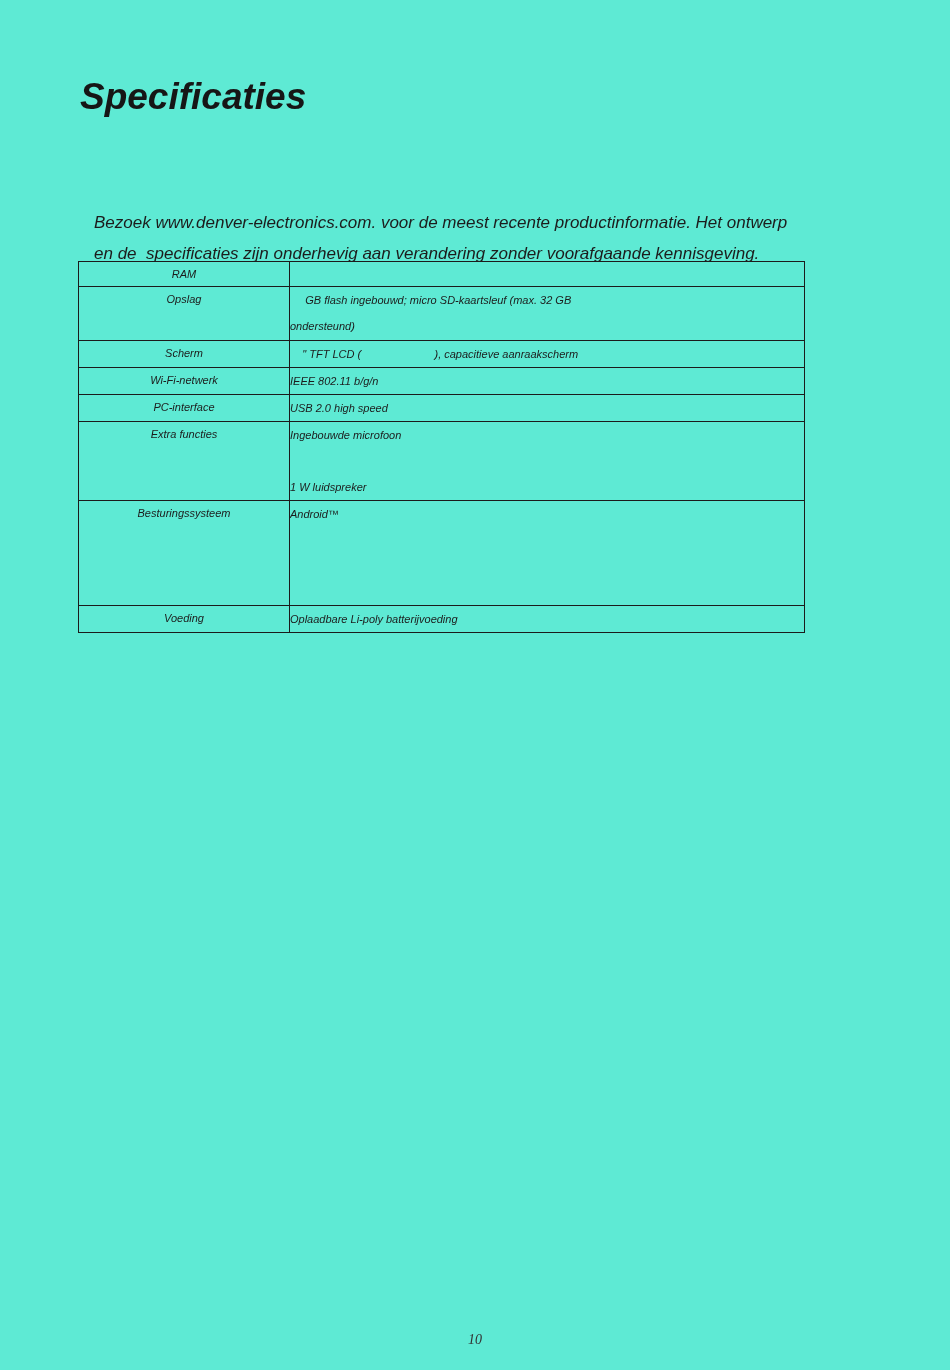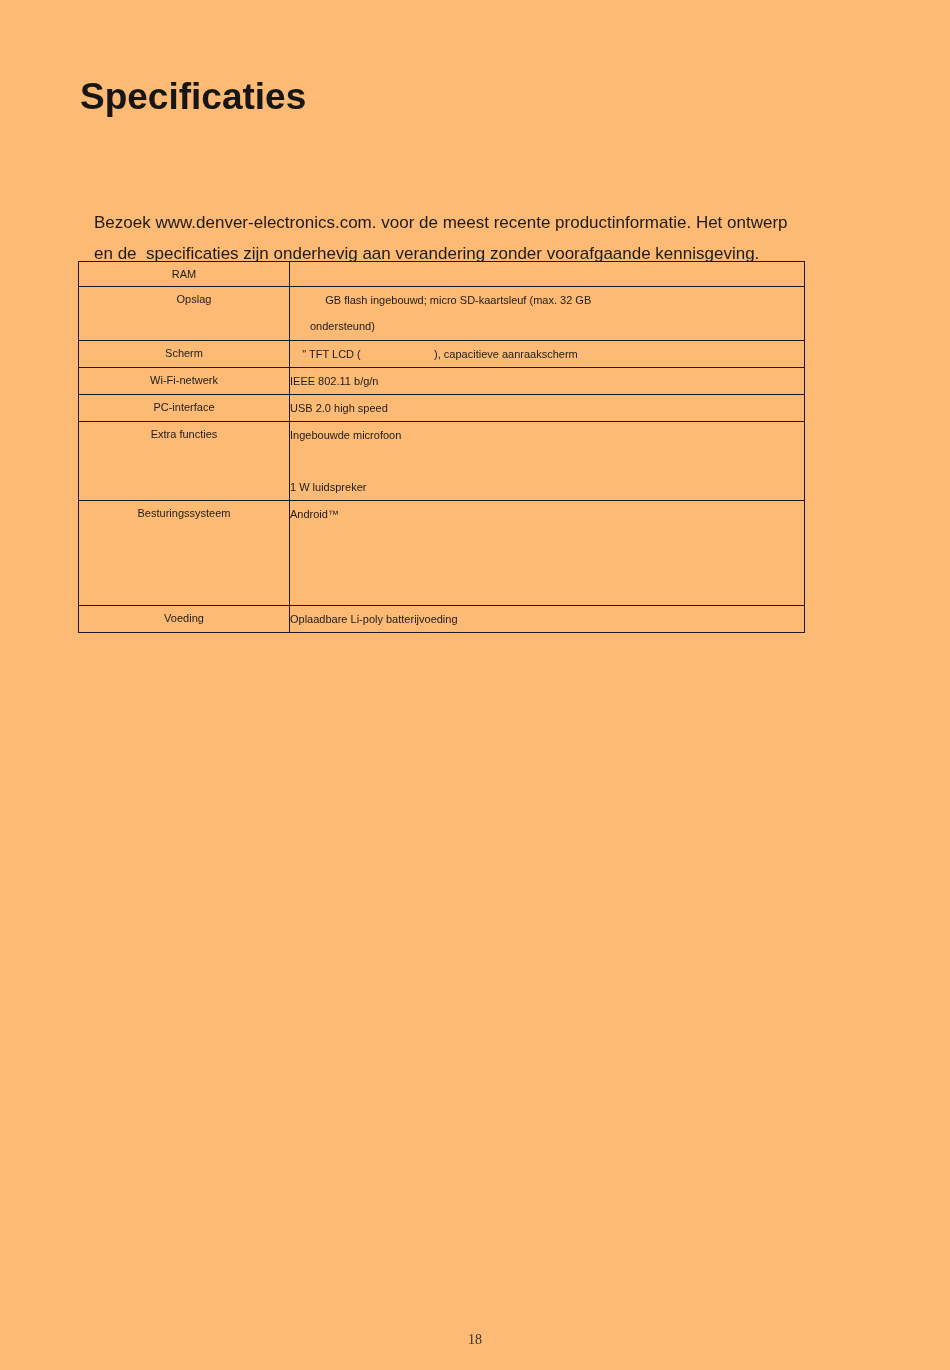--- a/index.html
+++ b/index.html
@@ -11,21 +11,22 @@
     width: 950px;
     height: 1370px;
     position: relative;
     overflow: hidden;
     font-family: "Liberation Sans", "DejaVu Sans", sans-serif;
     color: #1a1a1a;
   }
   .page {
     position: absolute;
     inset: 0;
-    background: #fdba74;
+    background: #5eead4;
+    font-style: italic;
   }
   .doc-title {
     position: absolute;
     left: 80px;
     top: 76px;
     margin: 0;
     font-size: 37px;
     font-weight: bold;
     color: #161616;
     letter-spacing: 0px;
@@ -67,21 +68,21 @@
     padding-top: 2px;
     line-height: 24px;
   }
   td.value-cell {
     padding: 1px 6px 0 8px;
     line-height: 26px;
     white-space: pre-wrap;
   }
   
   table.spec-table tr:nth-child(1) td { height: 24px; }
-  table.spec-table tr:nth-child(2) td { height: 53px; padding-left: 20px; }
+  table.spec-table tr:nth-child(2) td { height: 53px; }
   table.spec-table tr:nth-child(3) td { height: 26px; }
   table.spec-table tr:nth-child(4) td { height: 26px; }
   table.spec-table tr:nth-child(5) td { height: 26px; }
   table.spec-table tr:nth-child(6) td { height: 26px; }
   table.spec-table tr:nth-child(7) td { height: 104px; margin-top: 12px; }
   table.spec-table tr:nth-child(8) td { height: 26px; }
   table.spec-table tr:nth-child(9) td { height: 52px; margin-left: 48px; }
   .page-number {
     position: absolute;
     left: 0;
@@ -146,15 +147,15 @@
     <td class="value-cell">Android™</td>
   </tr>
 
   <tr>
     <td class="label-cell">Voeding</td>
     <td class="value-cell">Oplaadbare Li-poly batterijvoeding</td>
   </tr>
 </tbody>
   </table>
 
-  <div class="page-number">18</div>
+  <div class="page-number">10</div>
 
 </div>
 
 </body></html>

